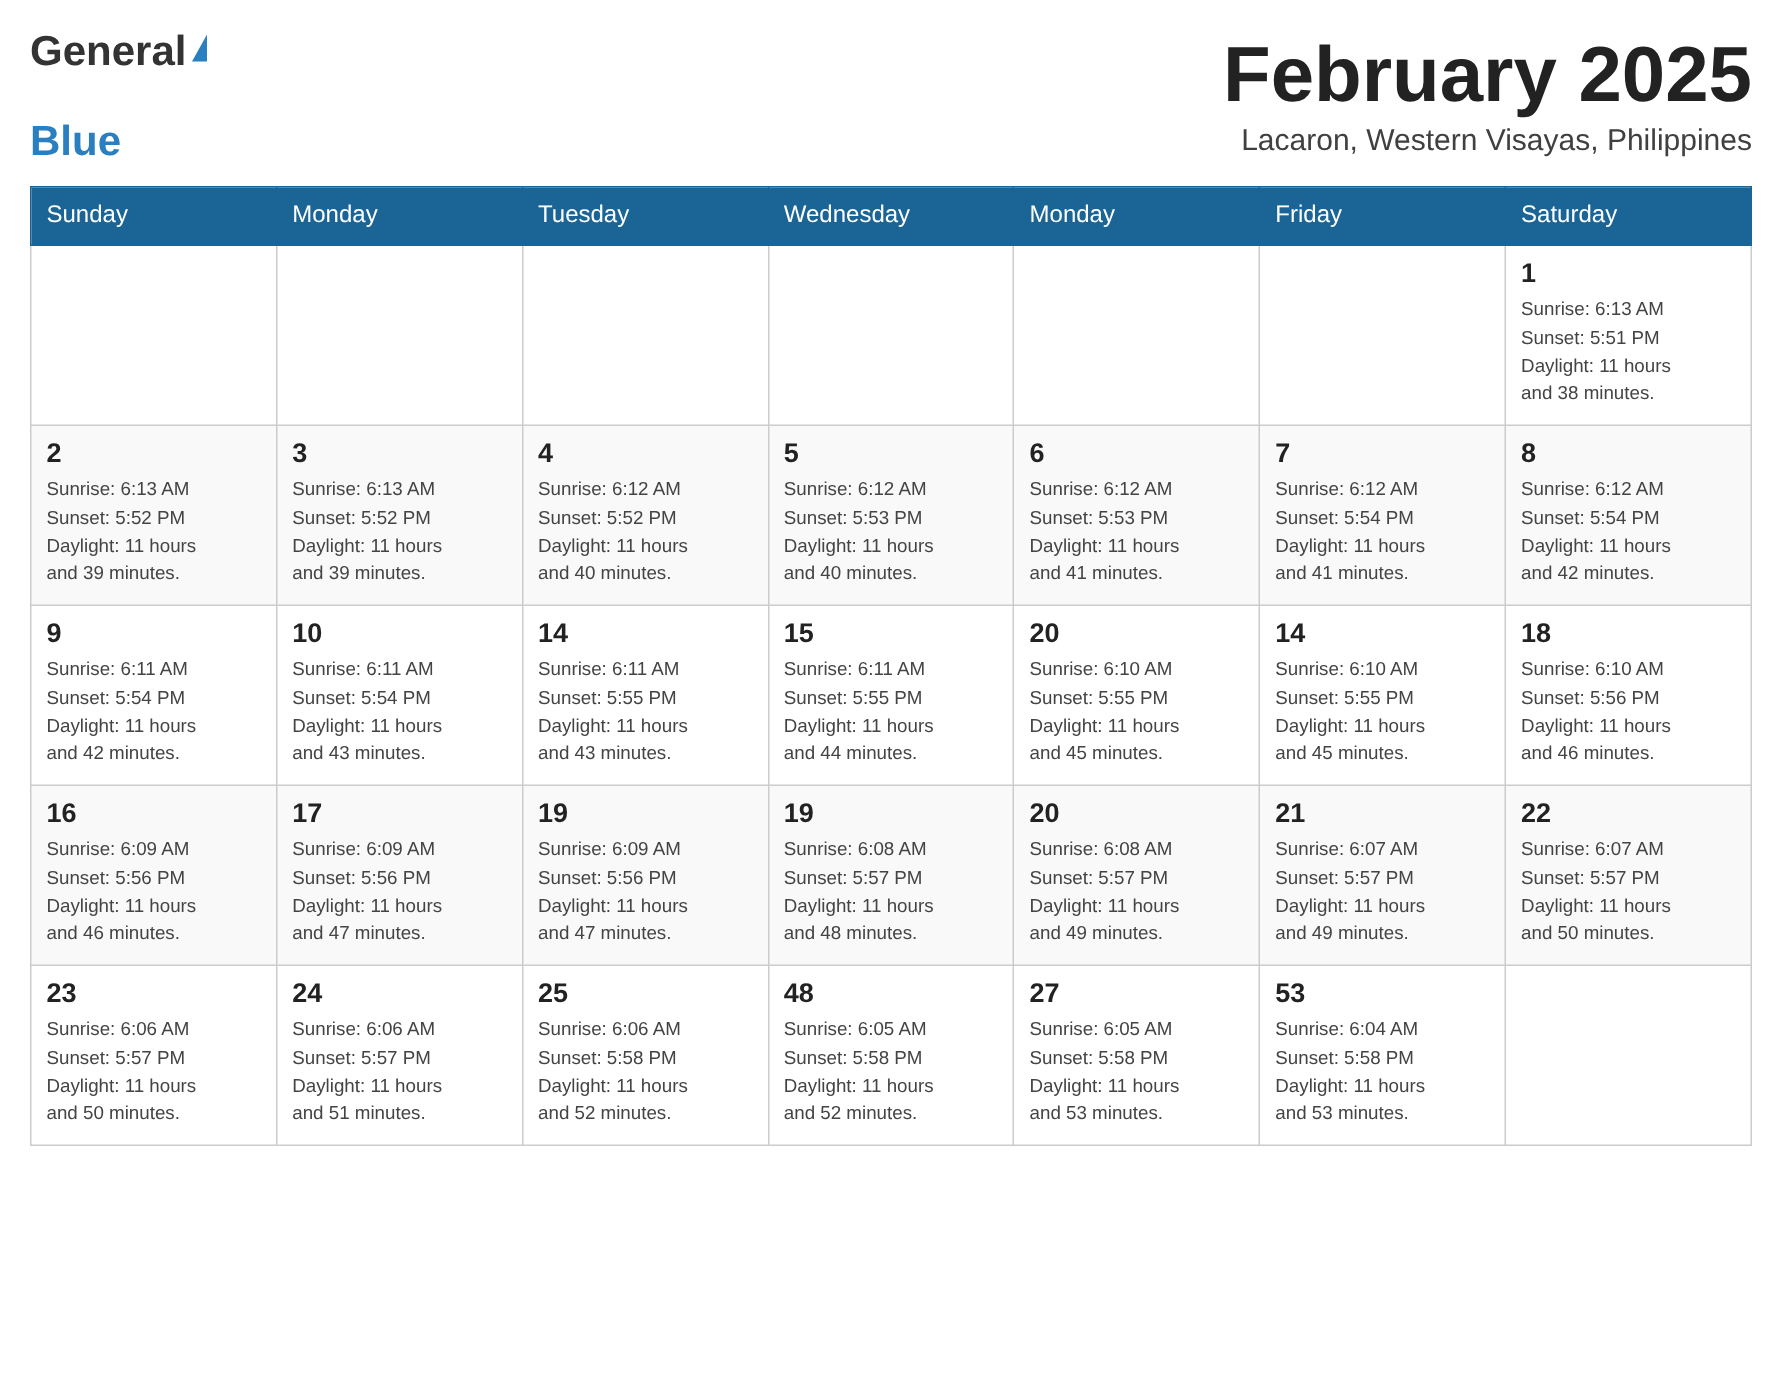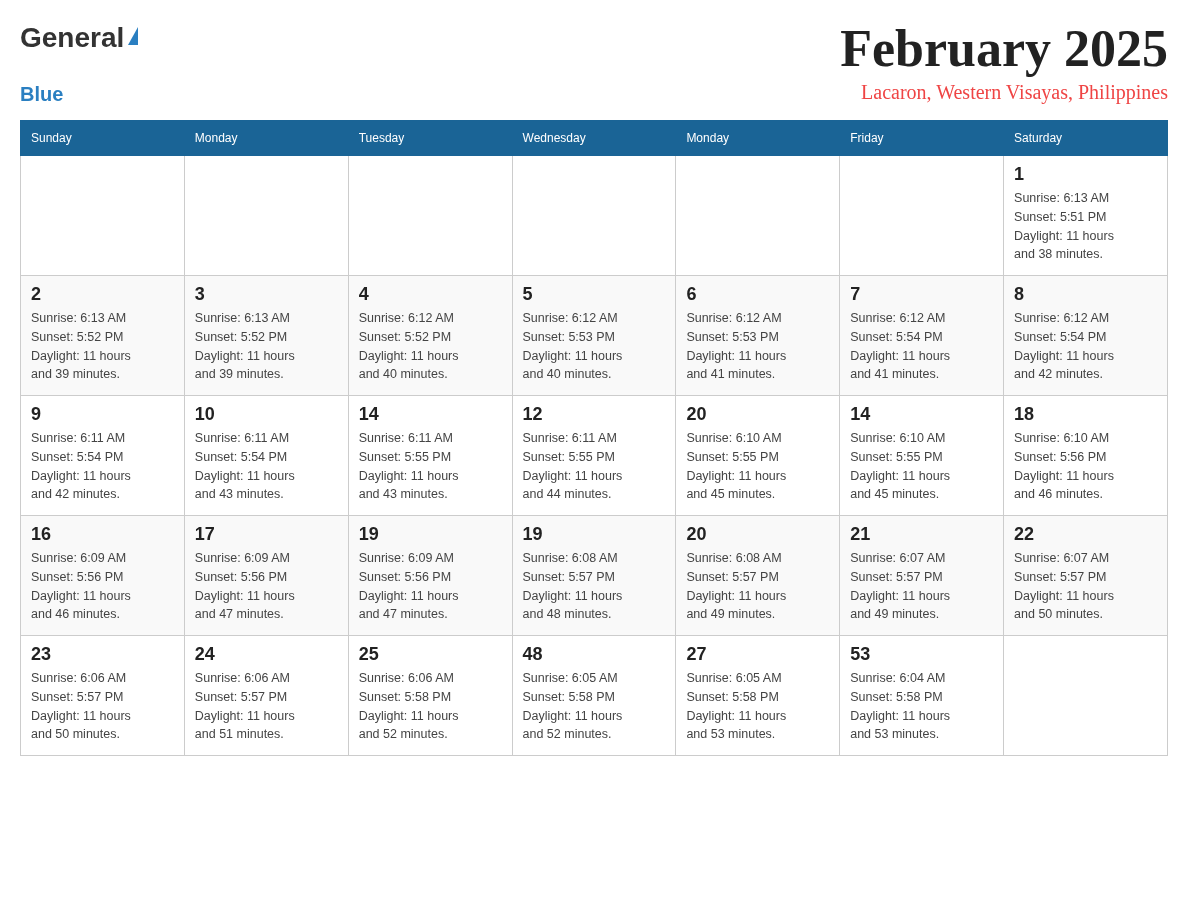--- a/index.html
+++ b/index.html
@@ -6,78 +6,77 @@
     body {
       font-family: Arial, sans-serif;
       background: #fff;
       padding: 20px;
       width: 1188px;
       min-height: 918px;
     }
     .header {
       display: flex;
       justify-content: space-between;
-      align-items: flex-end;
+      align-items: center;
       margin-bottom: 16px;
     }
     .logo {
       display: flex;
       flex-direction: column;
       align-items: flex-start;
     }
     .logo-general {
       font-size: 28px;
       font-weight: bold;
       color: #333;
       line-height: 1;
     }
     .logo-blue {
-      font-size: 20px;
+      font-size: 28px;
       font-weight: bold;
       color: #2a7fc1;
       line-height: 1;
       margin-top: 32px;
     }
     .logo-triangle {
       display: inline-block;
       width: 0;
       height: 0;
       border-left: 10px solid transparent;
       border-bottom: 18px solid #2a7fc1;
       margin-left: 4px;
       vertical-align: middle;
       position: relative;
       top: -2px;
     }
     .title-section {
       text-align: right;
-      font-family: Liberation Serif, serif;
     }
     .month-title {
       font-size: 52px;
       font-weight: bold;
       color: #222;
       line-height: 1.1;
     }
     .location {
       font-size: 20px;
-      color: #ef4444;
+      color: #404040;
       margin-top: 4px;
     }
     .calendar {
       width: 100%;
       border-collapse: collapse;
       border: 1px solid #aaa;
     }
     .calendar th {
       background-color: #1a6496;
       color: #fff;
       text-align: left;
       padding: 10px 10px;
-      font-size: 12px;
+      font-size: 16px;
       font-weight: normal;
       border: 1px solid #1a6496;
     }
     .calendar td {
       vertical-align: top;
       border: 1px solid #ccc;
       padding: 8px 10px;
       width: 14.28%;
       height: 120px;
       background: #fff;
@@ -182,21 +181,21 @@
         </td>
         <td>
           <div class="day-number">10</div>
           <div class="day-info">Sunrise: 6:11 AM<br>Sunset: 5:54 PM<br>Daylight: 11 hours<br>and 43 minutes.</div>
         </td>
         <td>
           <div class="day-number">14</div>
           <div class="day-info">Sunrise: 6:11 AM<br>Sunset: 5:55 PM<br>Daylight: 11 hours<br>and 43 minutes.</div>
         </td>
         <td>
-          <div class="day-number">12</div>
+          <div class="day-number">15</div>
           <div class="day-info">Sunrise: 6:11 AM<br>Sunset: 5:55 PM<br>Daylight: 11 hours<br>and 44 minutes.</div>
         </td>
         <td>
           <div class="day-number">20</div>
           <div class="day-info">Sunrise: 6:10 AM<br>Sunset: 5:55 PM<br>Daylight: 11 hours<br>and 45 minutes.</div>
         </td>
         <td>
           <div class="day-number">14</div>
           <div class="day-info">Sunrise: 6:10 AM<br>Sunset: 5:55 PM<br>Daylight: 11 hours<br>and 45 minutes.</div>
         </td>

